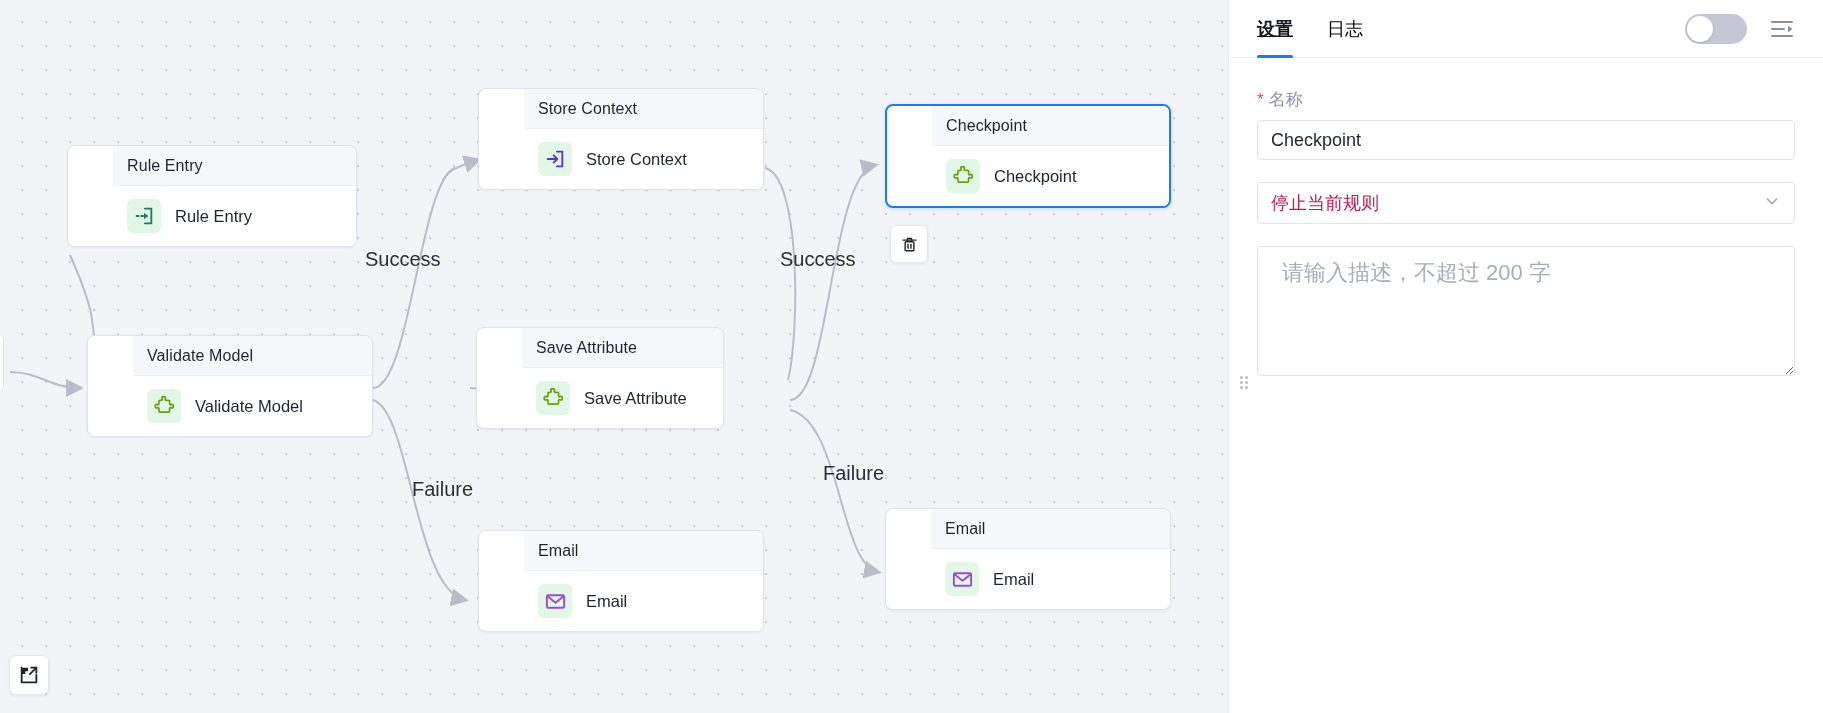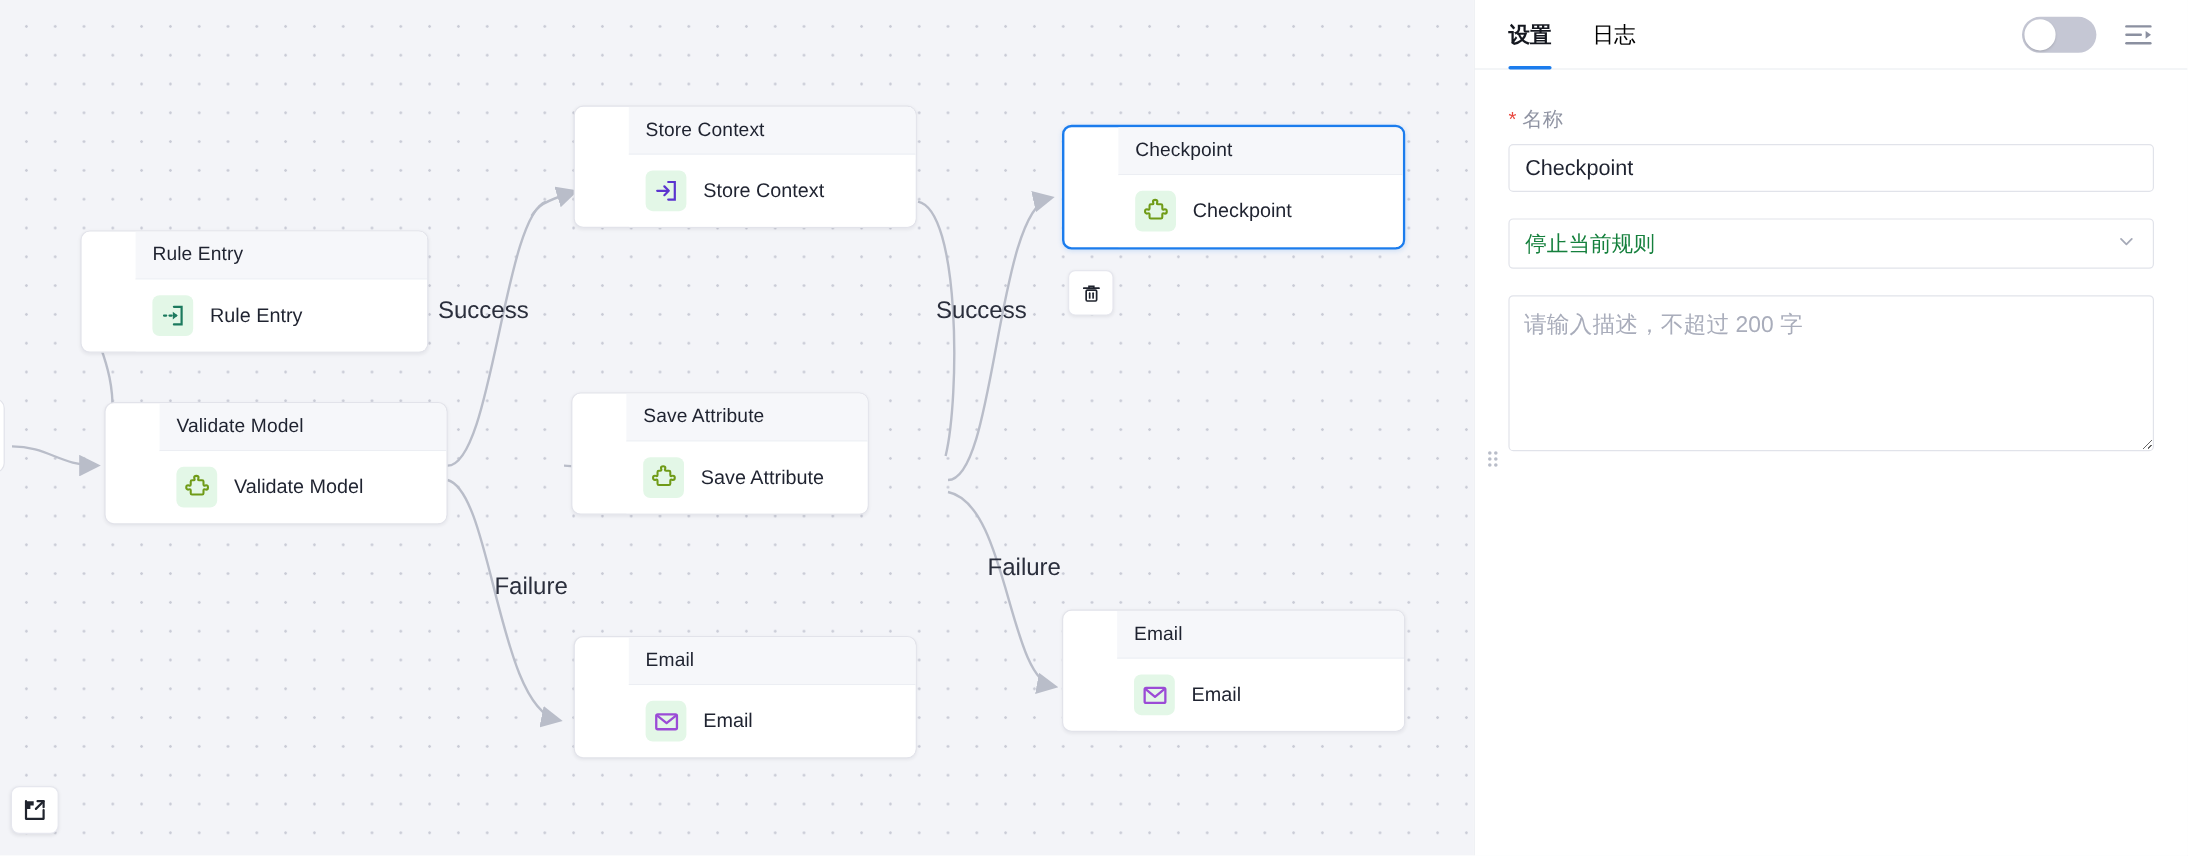--- a/index.html
+++ b/index.html
@@ -158,20 +158,21 @@
     font-size: 18px;
     color: #000000;
     height: 58px;
     line-height: 58px;
     cursor: pointer;
     position: relative;
   }
   .tab.active {
     color: #14171f;
     font-weight: 600;
+    text-decoration: underline;
   }
   .tab.active::after {
     content: "";
     position: absolute;
     left: 0; right: 0;
     bottom: 0;
     height: 3px;
     background: #1b7ced;
     border-radius: 2px;
   }
@@ -233,32 +234,32 @@
   }
   .select-box {
     width: 100%;
     height: 42px;
     border: 1px solid #e1e3ea;
     border-radius: 4px;
     padding: 0 13px;
     display: flex;
     align-items: center;
     font-size: 18px;
-    color: #15803d;
+    color: #be185d;
     cursor: pointer;
     background: #fff;
   }
   .select-box .caret { margin-left: auto; color: #a6aab8; }
   .textarea {
     width: 100%;
     height: 130px;
     border: 1px solid #e1e3ea;
     border-radius: 4px;
-    padding: 11px 12px;
-    font-size: 19px;
+    padding: 11px 24px;
+    font-size: 22px;
     color: #7f1d1d;
     font-family: inherit;
     resize: vertical;
     outline: none;
     background: #fff;
   }
   .textarea::placeholder { color: #a9adbb; }
   .grip {
     position: absolute;
     left: 11px;
@@ -307,21 +308,21 @@
         <path d="M 790 400 C 830 400, 830 175, 875 165" marker-end="url(#arrow)"></path>
 
         <path d="M 790 410 C 840 420, 840 565, 878 572" marker-end="url(#arrow)"></path>
 
         <path d="M 470 388 C 480 388, 488 392, 500 392" marker-end="url(#arrow)"></path>
       </g>
     </svg>
 
     <div class="ghost-node"></div>
 
-    <div class="node" style="left:67px; top:145px; width:290px;margin-top:47px;">
+    <div class="node" style="left:67px; top:145px; width:290px;">
       <div class="node-header">Rule Entry</div>
       <div class="node-body">
         <span class="node-icon">
           <svg width="22" height="22" viewBox="0 0 24 24" fill="none" stroke="#1c7a5e" stroke-width="2">
             <path d="M13 4 H20 V20 H13" stroke-linecap="round"></path>
             <path d="M4 12 h11" stroke-dasharray="2 3" stroke-linecap="round"></path>
             <path d="M12 8.5 L16.5 12 L12 15.5 z" fill="#1c7a5e" stroke="none"></path>
           </svg>
         </span>
         <span class="node-label">Rule Entry</span>

